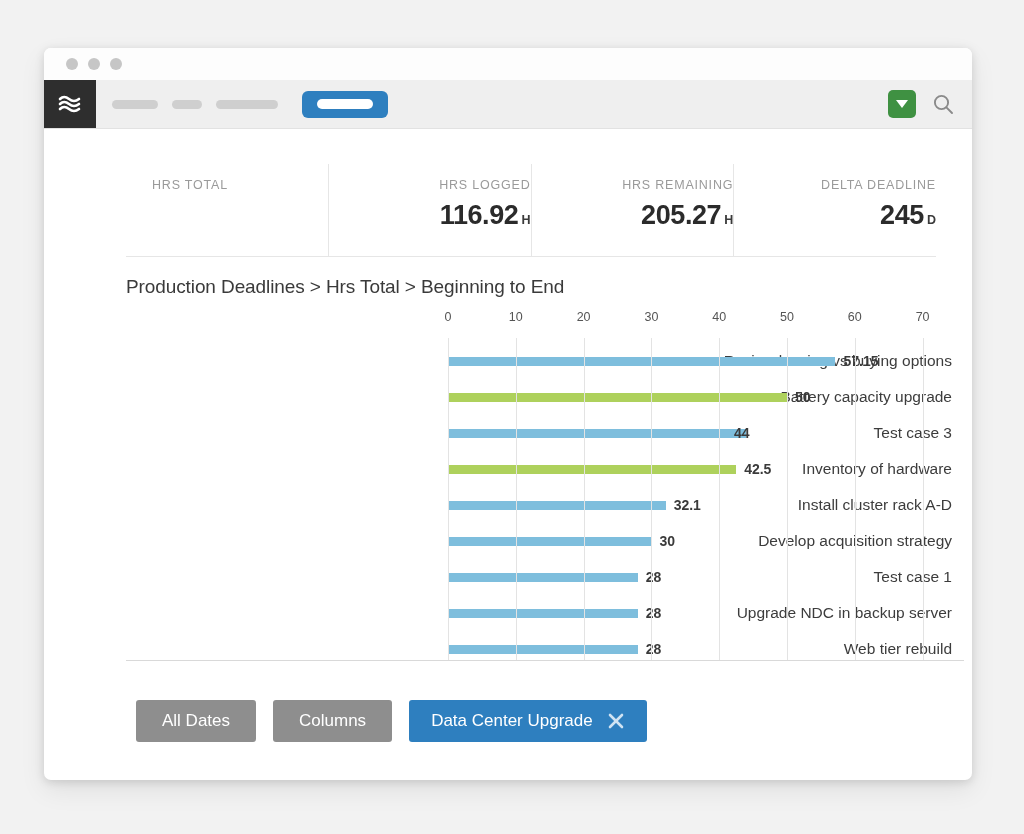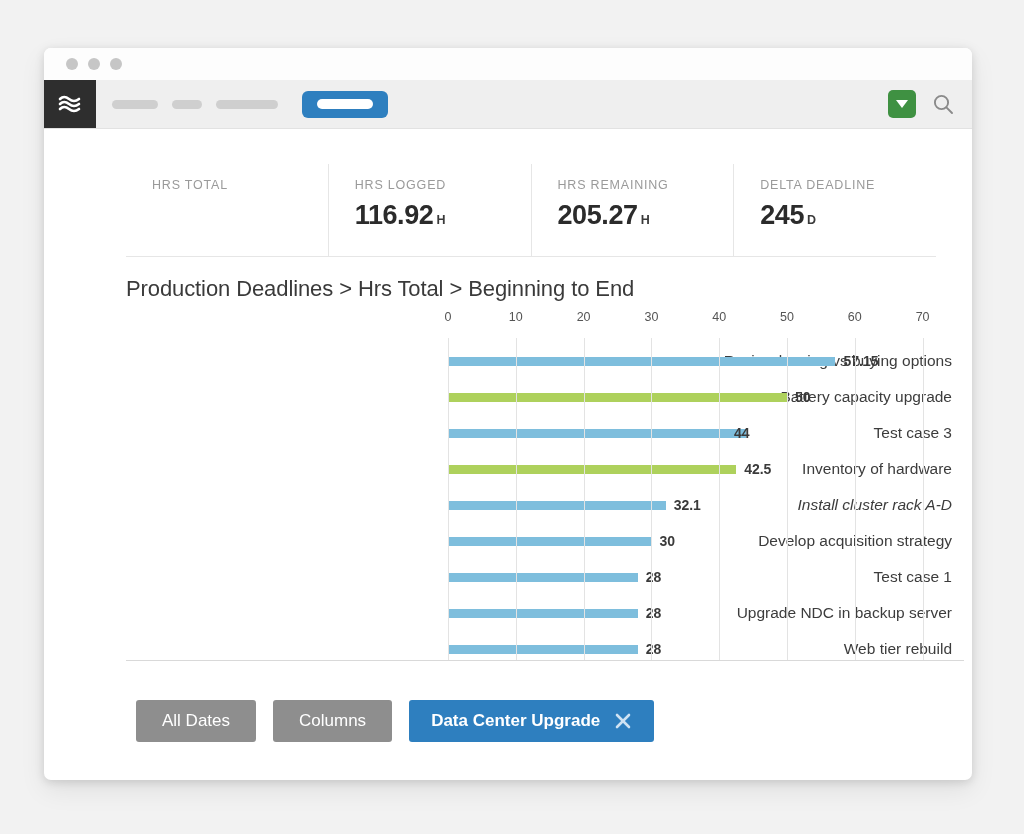--- a/index.html
+++ b/index.html
@@ -56,34 +56,34 @@
   .search-ic{display:block;}
 
   
   .kpis{
     position:absolute;left:82px;top:116px;width:810px;height:92px;
     display:flex;border-bottom:1px solid #e6e6e6;
   }
   .kpi{
     flex:1;padding:14px 0 0 26px;position:relative;
   }
-  .kpi + .kpi{border-left:1px solid #e6e6e6;}
+  .kpi + .kpi{border-left:1px solid #e6e6e6;text-align:right;}
   .kpi-label{
     font-size:12.5px;letter-spacing:0.8px;color:#9a9a9a;text-transform:uppercase;
     font-family:"Liberation Sans", sans-serif;
   }
   .kpi-value{
     margin-top:8px;font-size:27px;font-weight:bold;color:#2b2b2b;letter-spacing:-0.4px;
   }
   .kpi-unit{font-size:12.5px;font-weight:bold;color:#3a3a3a;margin-left:3px;letter-spacing:0;}
 
   
   .breadcrumb{
     position:absolute;left:82px;top:228px;
-    font-size:22px;color:#3a3a3a;letter-spacing:-0.1px;
+    font-size:19px;color:#3a3a3a;letter-spacing:-0.1px;
   }
 
   
   .chart{position:absolute;left:82px;top:262px;width:838px;height:400px;}
   .axis{position:absolute;left:0;top:0;width:838px;height:22px;}
   .tick{
     position:absolute;top:0;font-size:12.5px;color:#555;transform:translateX(-50%);
   }
   .plot{
     position:absolute;left:0;top:28px;width:838px;height:322px;
@@ -101,21 +101,21 @@
     position:absolute;font-size:14px;font-weight:bold;color:#3a3a3a;
     white-space:nowrap;
   }
 
   
   .footer{position:absolute;left:92px;top:652px;display:flex;align-items:center;gap:17px;}
   .btn{
     height:42px;border-radius:3px;display:flex;align-items:center;justify-content:center;
     padding:0 26px;font-size:17px;color:#ffffff;background:#8e8e8e;box-sizing:border-box;
   }
-  .btn.primary{background:#2e7fbf;padding:0 22px;gap:14px;font-weight:bold;}
+  .btn.primary{background:#2e7fbf;padding:0 22px;gap:14px;}
   .x-ic{display:block;}
 </style>
 </head>
 <body>
 
 <div class="page">
   <div class="window">
 
     <div class="titlebar">
       <div class="dots">
@@ -203,21 +203,21 @@
               <div class="row-label" style="width: 322px;">Test case 3</div>
               <div class="bar" style="left: 322px; width: 298.32px; background: rgb(126, 190, 221);"></div>
               <span class="bar-value" style="left: 608px;">44</span>
             </div>
             <div class="row" style="top: 113px;">
               <div class="row-label" style="width: 322px;">Inventory of hardware</div>
               <div class="bar" style="left: 322px; width: 288.15px; background: rgb(174, 209, 92);"></div>
               <span class="bar-value" style="left: 618.15px;">42.5</span>
             </div>
             <div class="row" style="top: 149px;">
-              <div class="row-label" style="width: 322px; font-style: italic;">Install cluster rack A-D</div>
+              <div class="row-label" style="width: 322px;">Install cluster rack A-D</div>
               <div class="bar" style="left: 322px; width: 217.638px; background: rgb(126, 190, 221);"></div>
               <span class="bar-value" style="left: 547.638px;">32.1</span>
             </div>
             <div class="row" style="top: 185px;">
               <div class="row-label" style="width: 322px;">Develop acquisition strategy</div>
               <div class="bar" style="left: 322px; width: 203.4px; background: rgb(126, 190, 221);"></div>
               <span class="bar-value" style="left: 533.4px;">30</span>
             </div>
             <div class="row" style="top: 221px;">
               <div class="row-label" style="width: 322px;">Test case 1</div>

